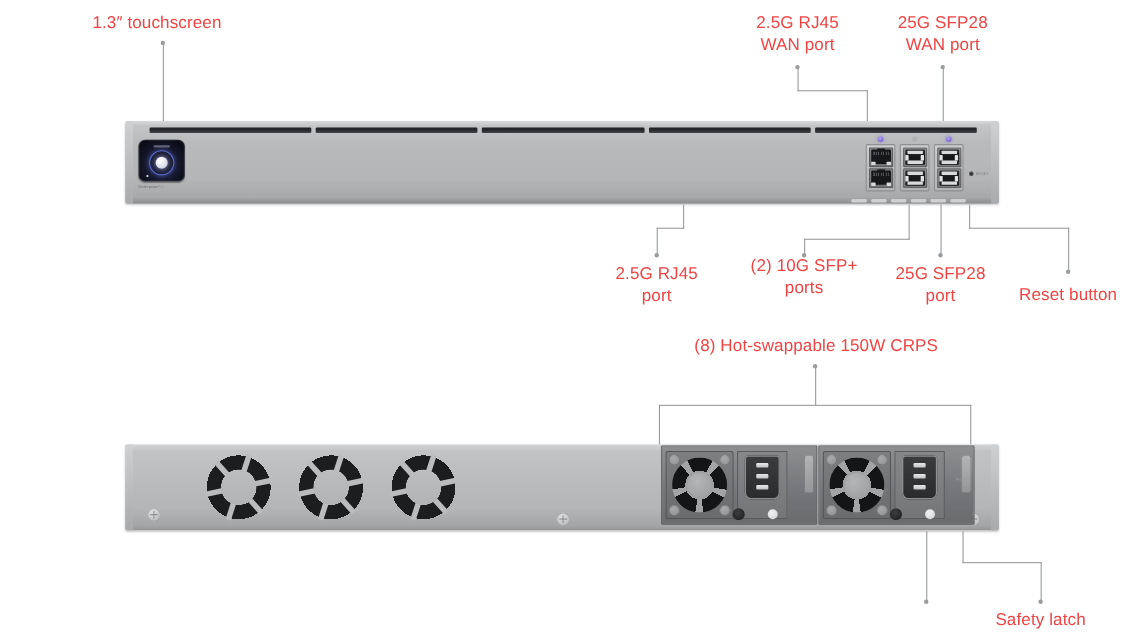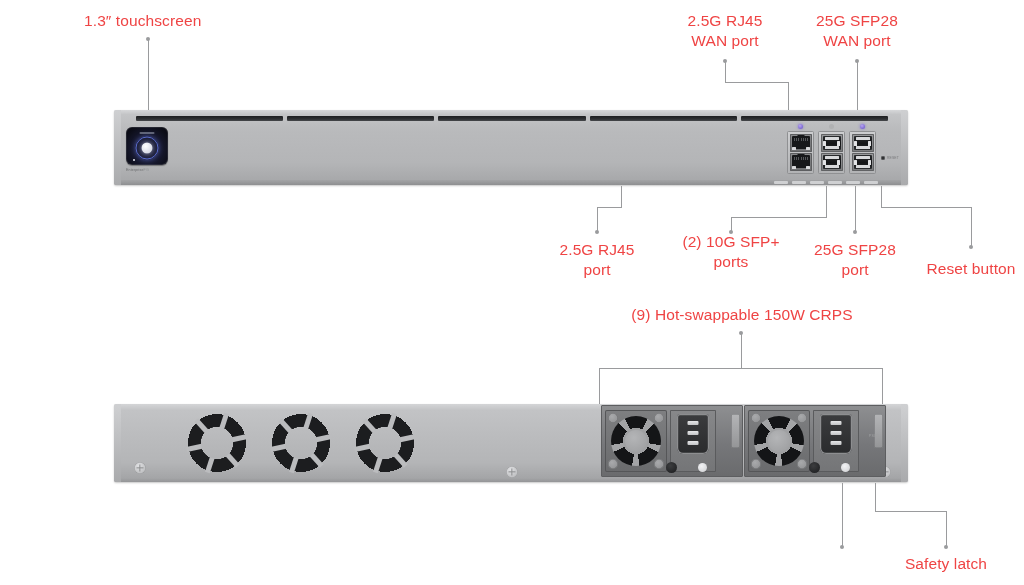--- a/index.html
+++ b/index.html
@@ -419,21 +419,21 @@
   <div class="dot" style="left:853px;top:230px;"></div>
   <div class="label center" style="left:785px;top:240px;width:140px;">25G SFP28
 port</div>
 
   <div class="lead v" style="left:881px;top:186px;height:22px;"></div>
   <div class="lead h" style="left:881px;top:207px;width:91px;"></div>
   <div class="lead v" style="left:971px;top:207px;height:39px;"></div>
   <div class="dot" style="left:969px;top:245px;"></div>
   <div class="label center" style="left:901px;top:259px;width:140px;">Reset button</div>
 
-  <div class="label center" style="left:592px;top:305px;width:300px;">(9) Hot-swappable 150W CRPS</div>
+  <div class="label center" style="left:592px;top:305px;width:300px;">(8) Hot-swappable 150W CRPS</div>
   <div class="dot" style="left:739px;top:331px;"></div>
   <div class="lead v" style="left:741px;top:333px;height:36px;"></div>
   <div class="lead h" style="left:599px;top:368px;width:284px;"></div>
   <div class="lead v" style="left:599px;top:368px;height:36px;"></div>
   <div class="lead v" style="left:882px;top:368px;height:36px;"></div>
 
   <div class="chassis rear">
     <div class="ear l"></div>
     <div class="ear r"></div>
 

